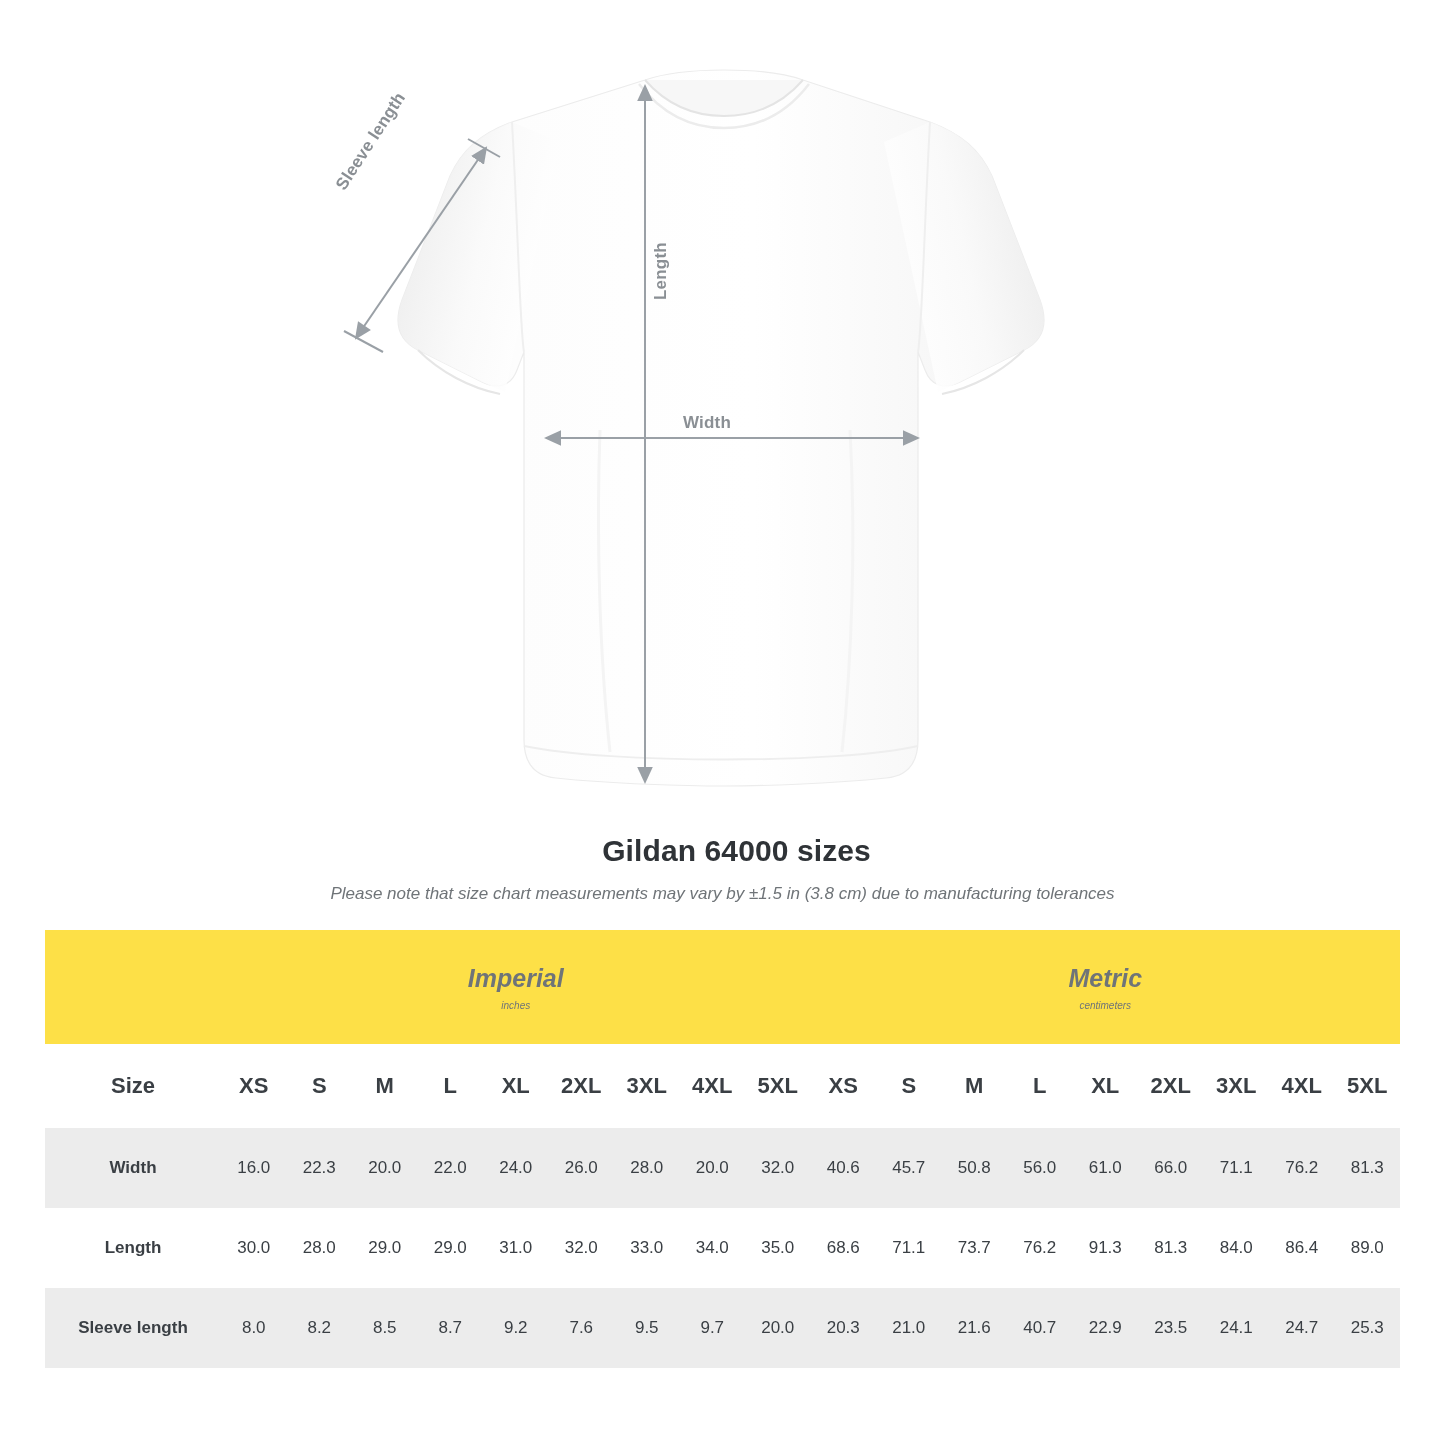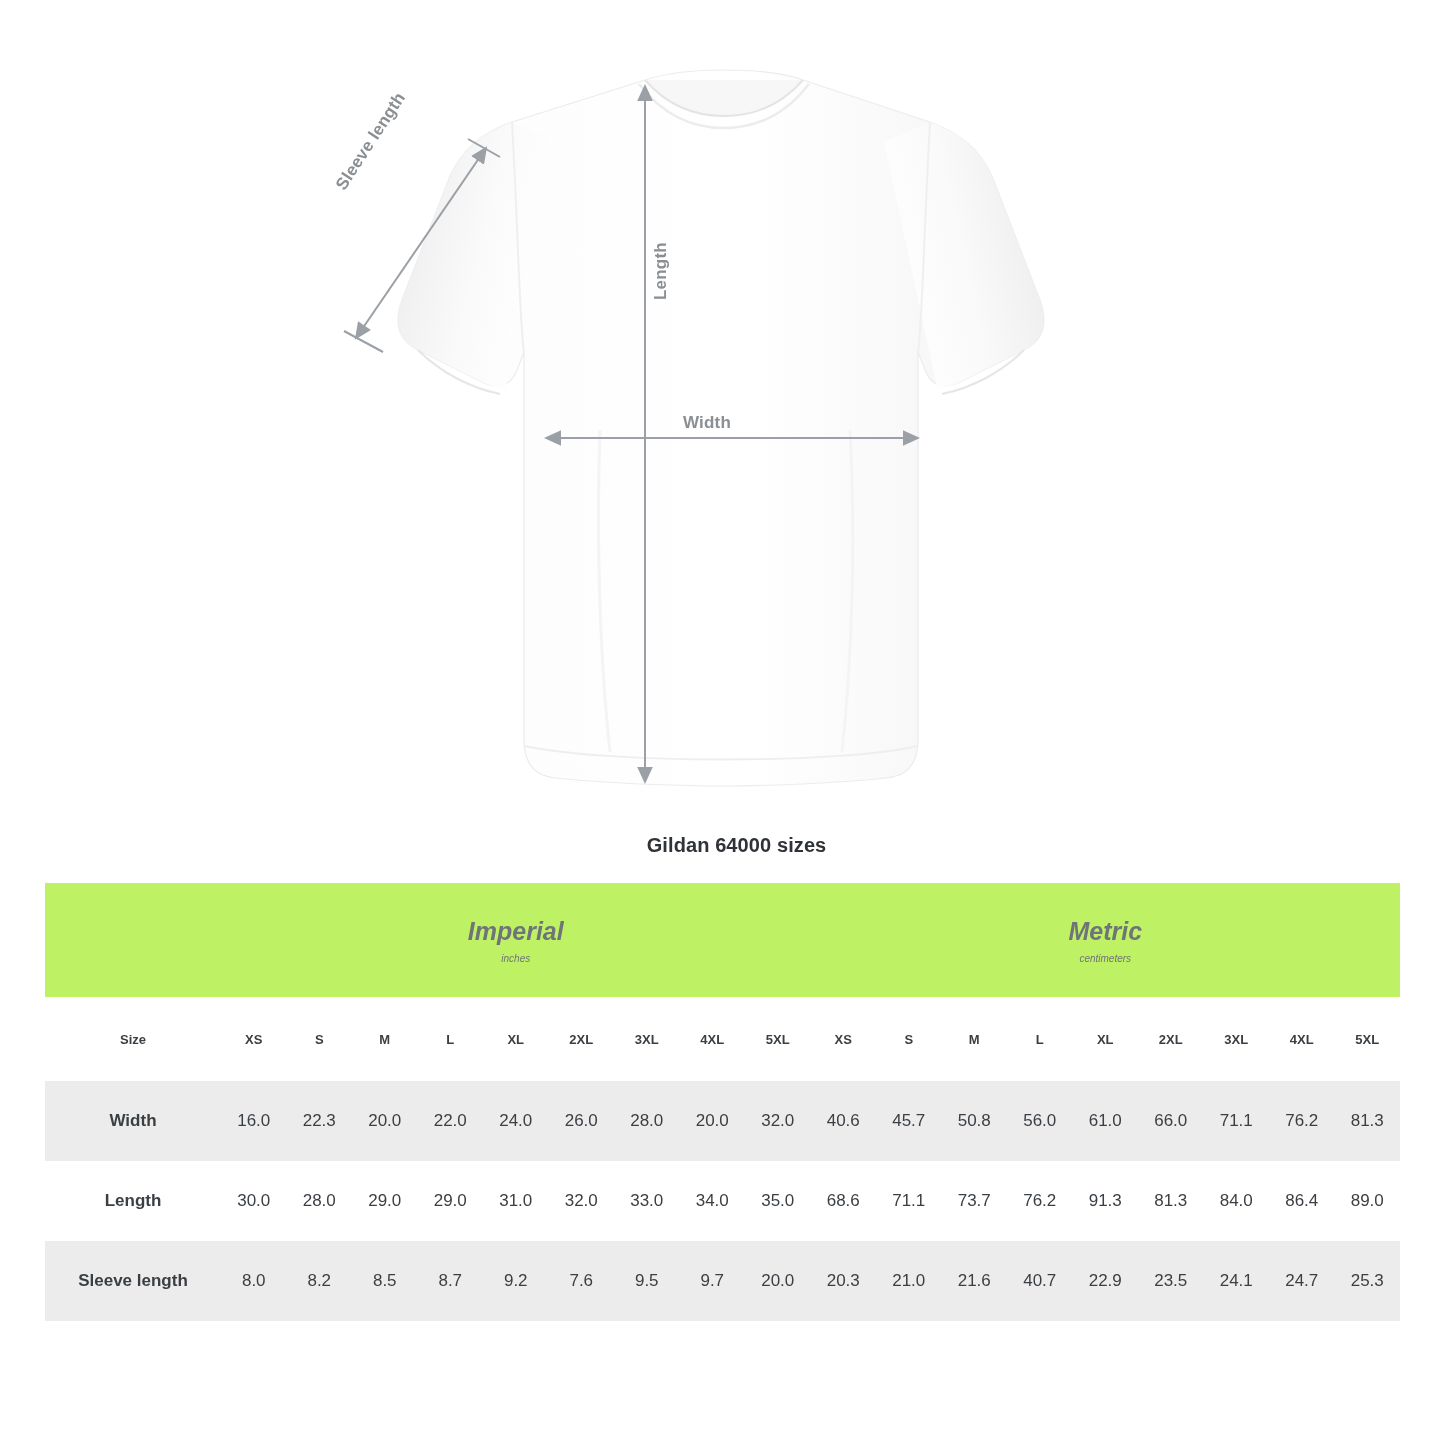--- a/index.html
+++ b/index.html
@@ -55,21 +55,21 @@
     left: 683px;
     top: 413px;
   }
 
   
   #title-block {
     text-align: center;
     margin-top: 4px;
   }
   #chart-title {
-    font-size: 20px;
+    font-size: 30px;
     font-weight: bold;
     color: #2f3337;
     margin: 0;
     letter-spacing: 0.1px;
     padding-left: 28px;
   }
   #chart-note {
     font-size: 17px;
     font-style: italic;
     color: #6f7478;
@@ -87,42 +87,42 @@
     table-layout: fixed;
   }
   td, th {
     text-align: center;
     font-size: 17px;
     color: #3a3f44;
     padding: 0;
     border: none;
   }
   tr.unit-header td {
-    background: #bef264;
+    background: #fde047;
     height: 114px;
     vertical-align: middle;
   }
   .unit-name {
     font-size: 25px;
     font-style: italic;
     font-weight: bold;
     color: #6f7478;
     line-height: 1.25;
   }
   .unit-sub {
     font-size: 10px;
     font-style: italic;
     color: #6f7478;
     margin-top: 5px;
   }
   tr.size-row td {
     background: #ffffff;
     height: 84px;
     font-weight: bold;
-    font-size: 13px;
+    font-size: 22px;
     color: #3a3f44;
     vertical-align: middle;
   }
   tr.data-row td {
     height: 80px;
     vertical-align: middle;
     font-size: 17px;
     color: #3a3f44;
   }
   tr.data-row.shaded td { background: #ececec; }
@@ -226,20 +226,21 @@
       </g>
     </svg>
 
     <div class="dim-label" id="label-sleeve">Sleeve length</div>
     <div class="dim-label" id="label-length">Length</div>
     <div class="dim-label" id="label-width">Width</div>
   </div>
 
   <div id="title-block">
     <h1 id="chart-title">Gildan 64000 sizes</h1>
+    <div id="chart-note">Please note that size chart measurements may vary by ±1.5 in (3.8 cm) due to manufacturing tolerances</div>
   </div>
 
   <div id="table-wrap">
     <table>
       <colgroup>
         <col class="label-col">
       </colgroup>
       <tbody>
         <tr class="unit-header">
           <td></td>

